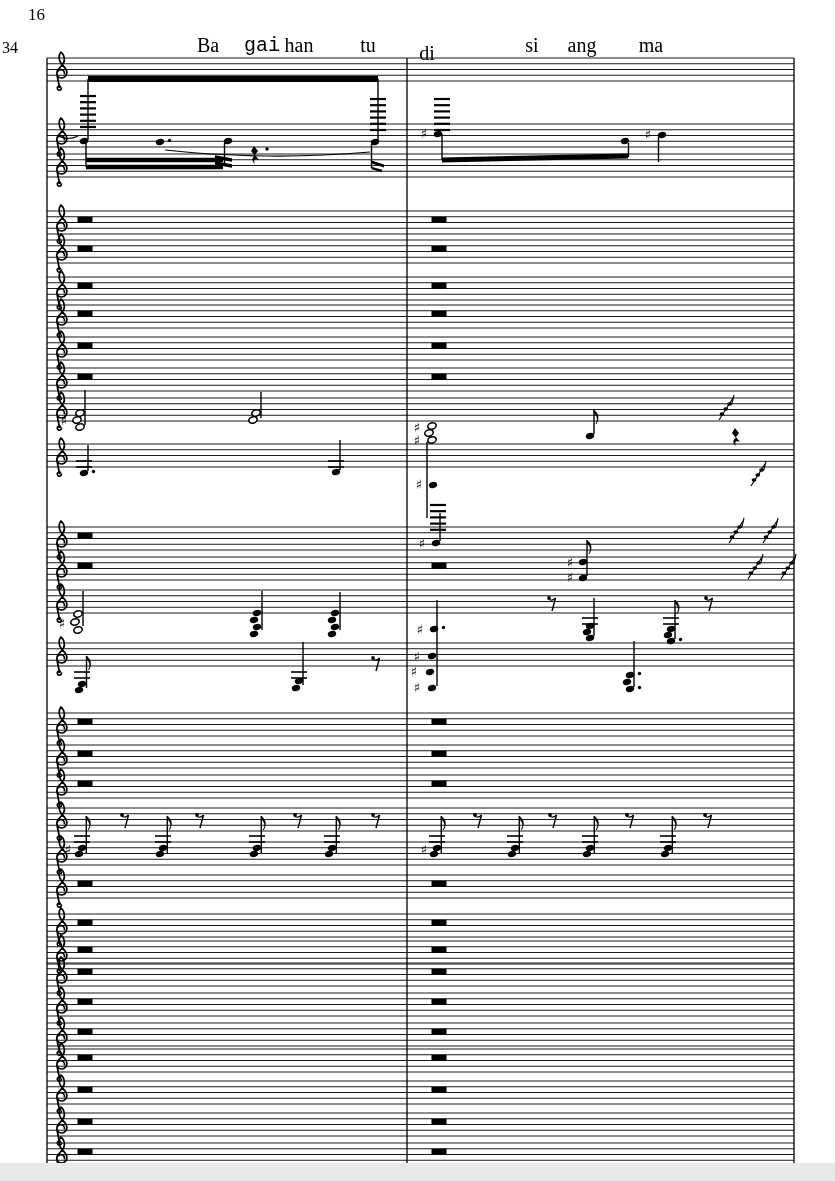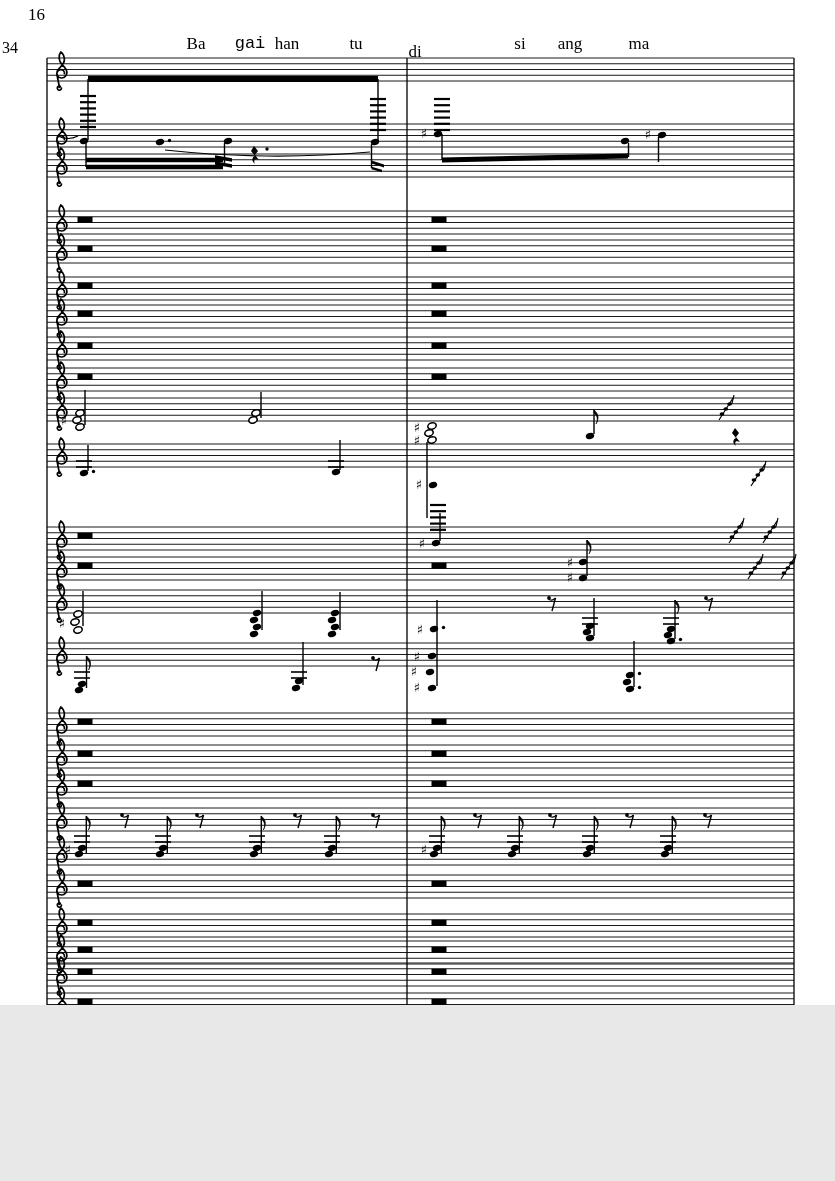--- a/index.html
+++ b/index.html
@@ -1,37 +1,38 @@
 <!DOCTYPE html>
 <html><head>
 <meta charset="utf-8">
 <style>
   html,body{margin:0;padding:0;background:#e8e8e8;}
   .page{
     position:relative;
-    width:835px;height:1005px;
+    width:835px;height:1163px;
     background:#ffffff;
     overflow:hidden;
     font-family:"Liberation Serif", serif;
     color:#000;
   }
   .page-number{
     position:absolute;left:28px;top:5px;
     font-size:17px;
   }
   .measure-number{
     position:absolute;left:2px;top:39px;
     font-size:16px;
   }
   .lyrics-line{position:absolute;left:0;top:0;width:100%;height:0;}
   .lyric{
     position:absolute;top:34px;
     transform:translateX(-50%);
-    font-size:17px;
+    font-size:20px;
     white-space:nowrap;
+    margin-left:12px;
   }
   svg.score{position:absolute;left:0;top:0;}
 </style>
 </head>
 <body>
 
 <div class="page">
   <div class="page-number">16</div>
   <div class="measure-number">34</div>
   <div class="lyrics-line" id="lyrics">

